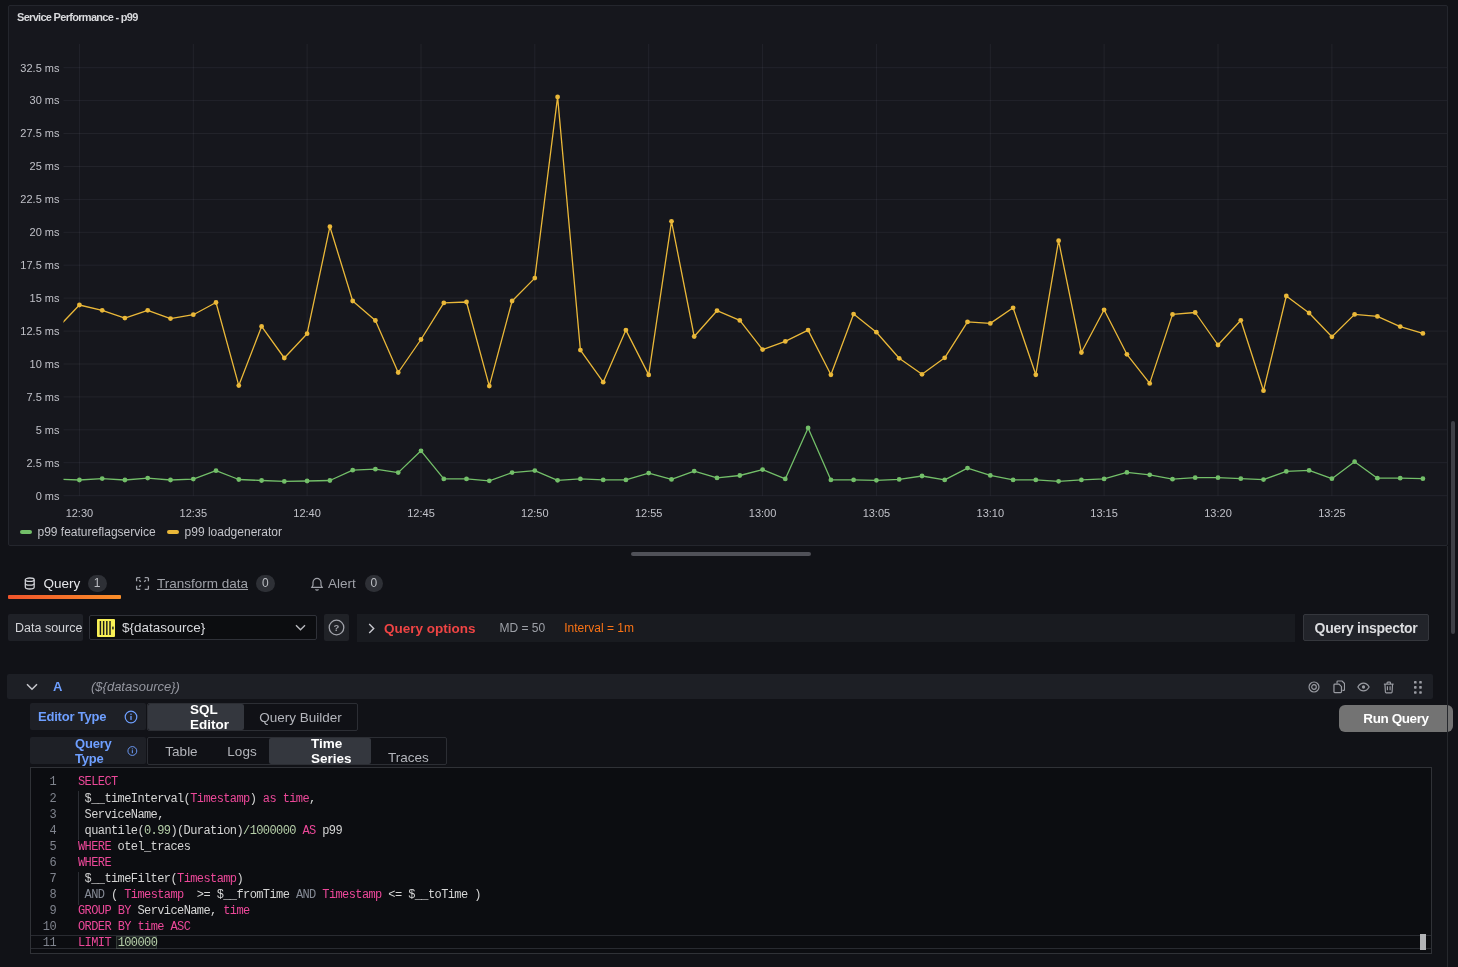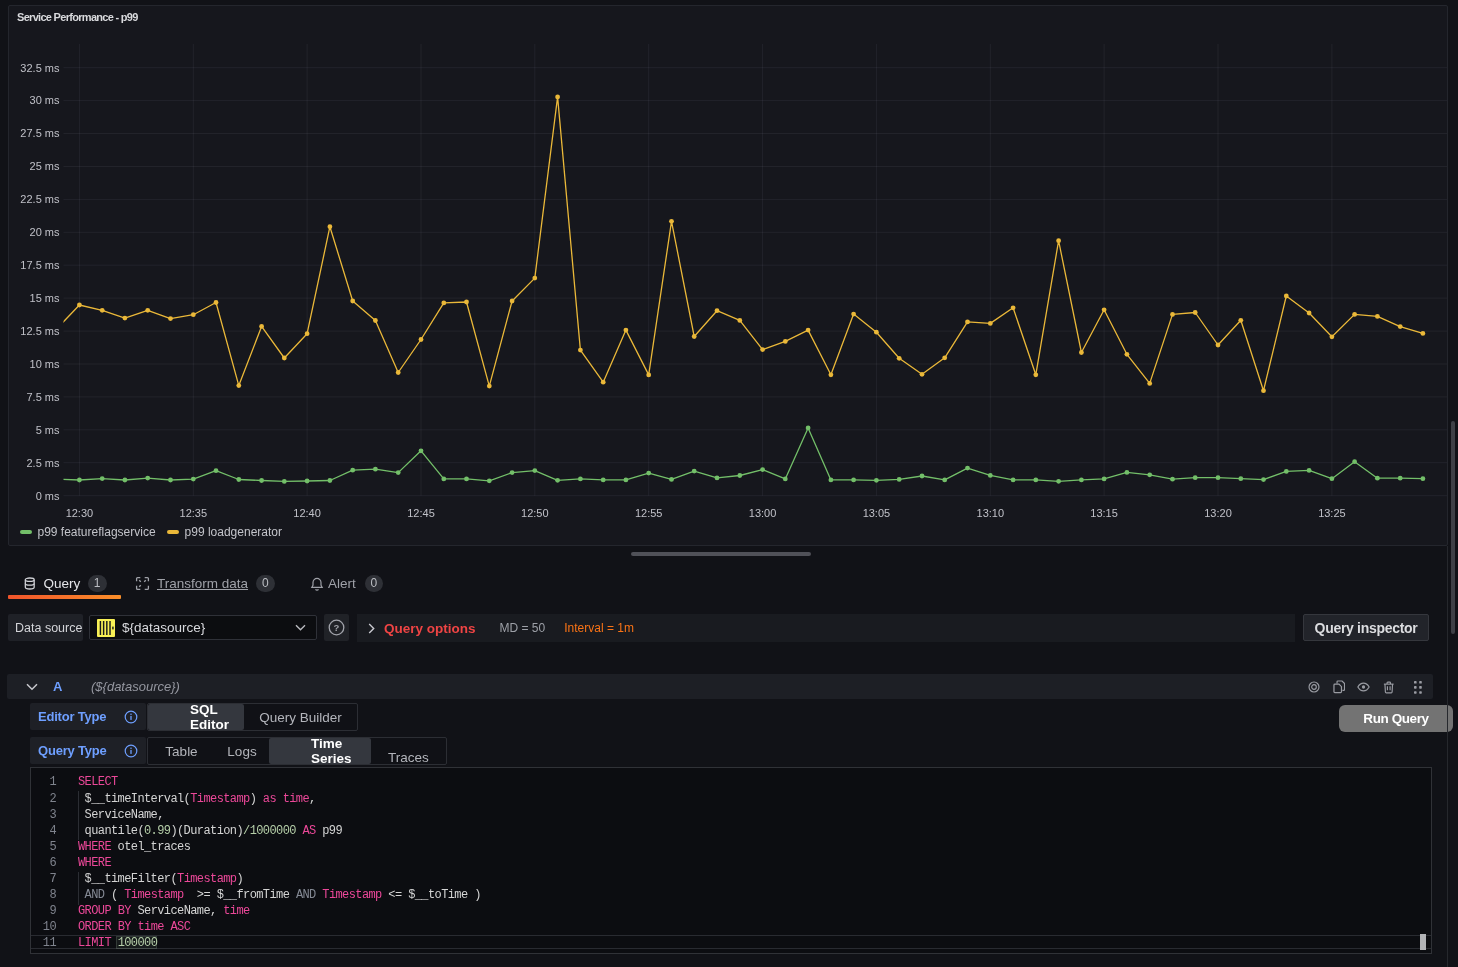--- a/index.html
+++ b/index.html
@@ -332,21 +332,21 @@
     <svg width="14" height="14" viewBox="0 0 14 14" style="margin-left:auto; margin-right:8px;">
       <circle cx="7" cy="7" r="5.8" fill="none" stroke="#6e9fff" stroke-width="1.2"></circle>
       <rect x="6.35" y="5.9" width="1.3" height="4" fill="#6e9fff"></rect>
       <rect x="6.35" y="3.6" width="1.3" height="1.3" fill="#6e9fff"></rect>
     </svg>
   </div>
 <div class="rgroup" style="top:703px;">
 <div class="ritem on" style="width:96px;">SQL Editor</div>
 <div class="ritem" style="width:113px;">Query Builder</div>
 </div>
-<div class="rowlbl" style="top:737px;">
+<div class="rowlbl" style="top:737px;padding-left:37px;">
     <span style="margin-left:8px;">Query Type</span>
     <svg width="14" height="14" viewBox="0 0 14 14" style="margin-left:auto; margin-right:8px;">
       <circle cx="7" cy="7" r="5.8" fill="none" stroke="#6e9fff" stroke-width="1.2"></circle>
       <rect x="6.35" y="5.9" width="1.3" height="4" fill="#6e9fff"></rect>
       <rect x="6.35" y="3.6" width="1.3" height="1.3" fill="#6e9fff"></rect>
     </svg>
   </div>
 <div class="rgroup" style="top:737px;">
 <div class="ritem" style="width:67px;">Table</div>
 <div class="ritem" style="width:54px;">Logs</div>

